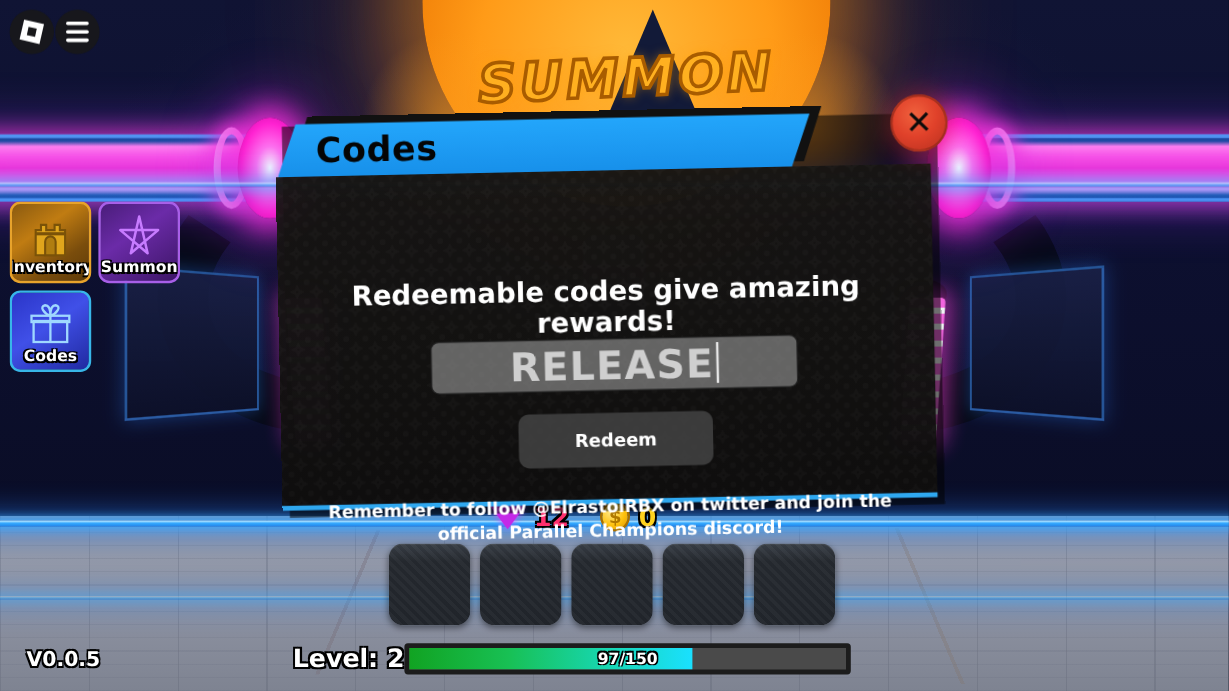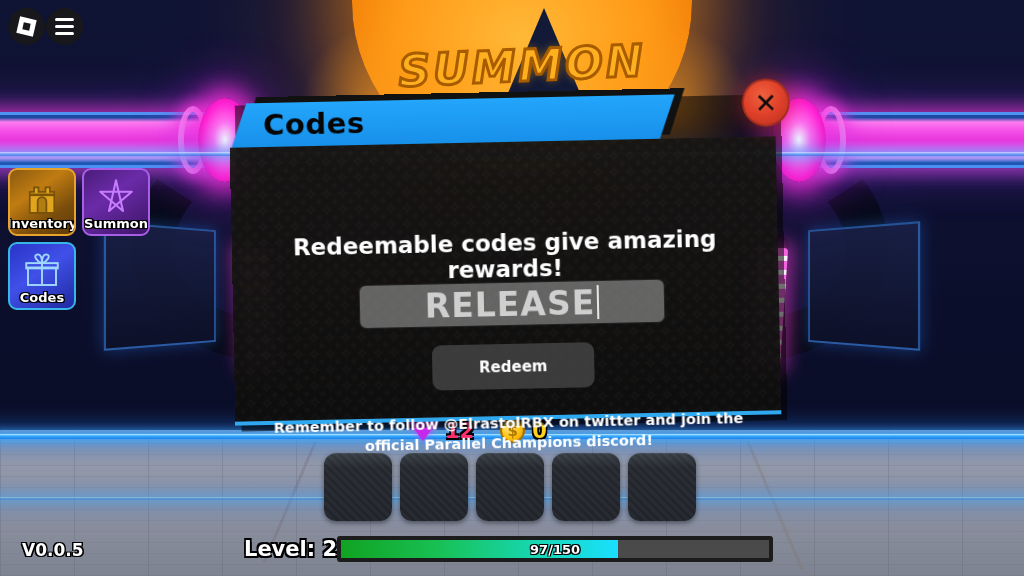--- a/index.html
+++ b/index.html
@@ -253,21 +253,21 @@
   }
 
   
   #levelbar { position:absolute; left:244px; top:536px; display:flex; align-items:center; }
   #level-text {
     font-size:21px; font-weight:bold; color:#fff;
     font-family:"DejaVu Sans", sans-serif;
     text-shadow:-1.8px -1.8px 0 #000,1.8px -1.8px 0 #000,-1.8px 1.8px 0 #000,1.8px 1.8px 0 #000;
   }
   #xp-track {
-    position:relative; width:436px; height:26px;
+    position:relative; width:372px; height:26px;
     background:#4a4a4a; border:4px solid #1c1c1c; border-radius:3px;
     overflow:hidden;
   }
   #xp-fill {
     position:absolute; left:0; top:0; bottom:0; width:64.7%;
     background:linear-gradient(90deg,#11a322 0%,#18c054 35%,#17d7b2 70%,#1ae0ff 100%);
   }
   #xp-text {
     position:absolute; inset:0; display:flex; align-items:center; justify-content:center;
     font-size:13px; font-weight:bold; color:#fff;

